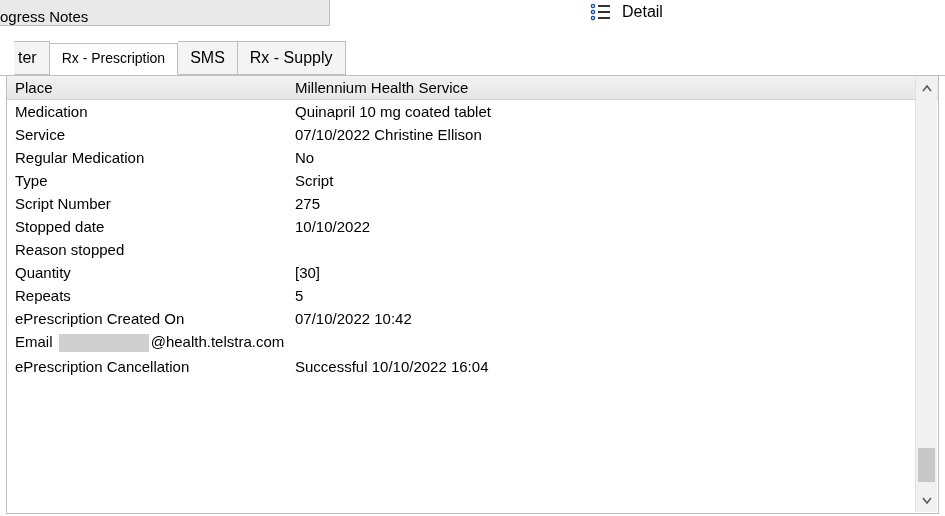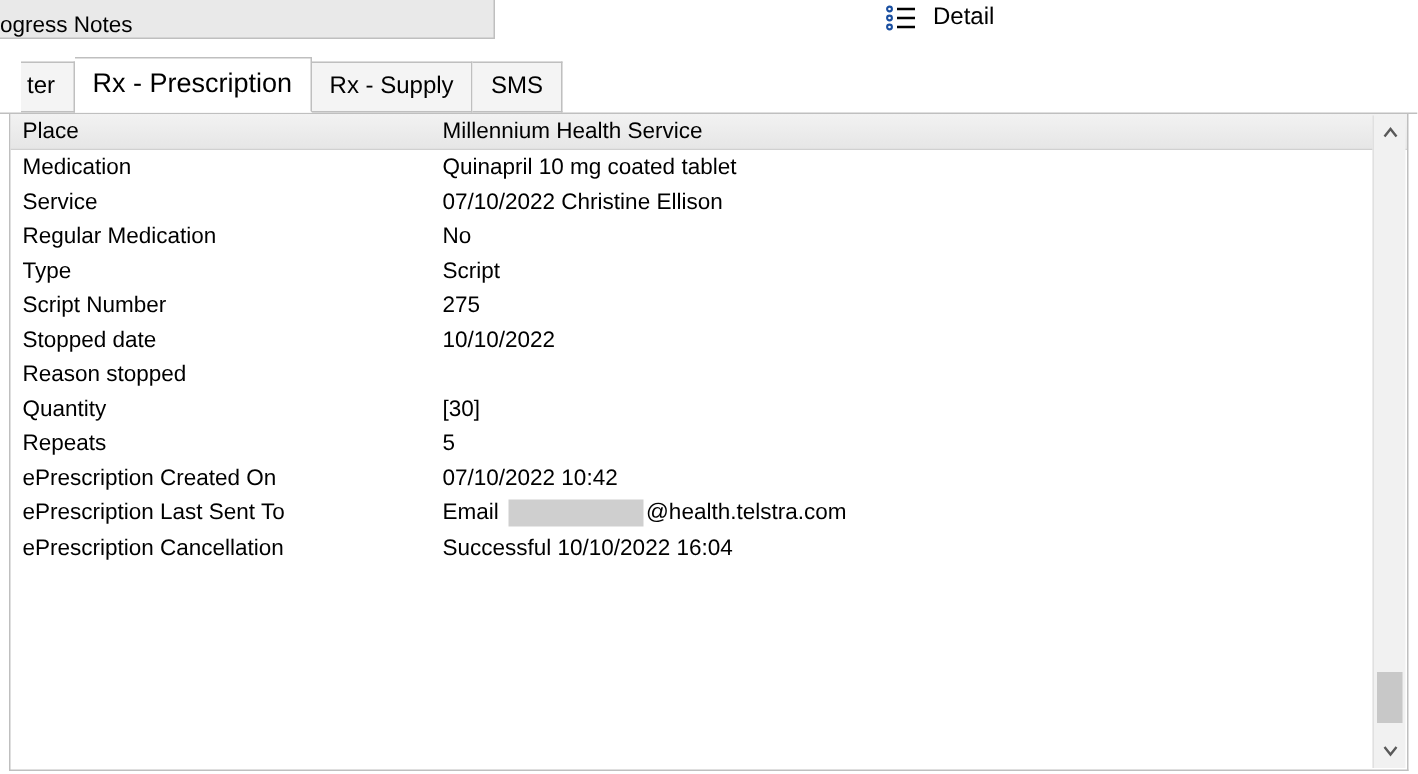--- a/index.html
+++ b/index.html
@@ -54,21 +54,21 @@
       position: relative;
       cursor: pointer;
     }
     .tab.partial-left {
       border-left: none;
       padding-left: 4px;
     }
     .tab.active {
       background: #fff;
       border-bottom: 1px solid #fff;
-      font-size: 18px;
+      font-size: 14px;
       padding: 6px 12px 8px 12px;
     }
     .tab + .tab { border-left: none; }
 
     .panel-wrap {
       position: relative;
       border: 1px solid #bfbfbf;
       border-top: none;
       margin: 0 6px 0 6px;
       height: 438px;
@@ -154,24 +154,24 @@
 </div>
 
 <div class="tabstrip">
   <div class="tab partial-left">
     <span>ter</span>
   </div>
   <div class="tab active">
     <span>Rx - Prescription</span>
   </div>
   <div class="tab">
+    <span>SMS</span>
+  </div>
+  <div class="tab">
     <span>Rx - Supply</span>
-  </div>
-  <div class="tab">
-    <span>SMS</span>
   </div>
 </div>
 
 <div class="panel-wrap">
   <div class="panel" id="panel-rows">
       <div class="row header-row">
         <div class="label-col">Place</div>
         <div class="value-col">Millennium Health Service</div>
       </div>
       <div class="row">
@@ -207,21 +207,20 @@
       </div>
       <div class="row">
         <div class="label-col">Repeats</div>
         <div class="value-col">5</div>
       </div>
       <div class="row">
         <div class="label-col">ePrescription Created On</div>
         <div class="value-col">07/10/2022 10:42</div>
       </div>
       <div class="row">
-        <div class="label-col">ePrescription Last Sent To</div>
         <div class="value-col"><span>Email </span><span class="redacted"></span><span>@health.telstra.com</span></div>
       </div>
       <div class="row">
         <div class="label-col">ePrescription Cancellation</div>
         <div class="value-col">Successful 10/10/2022 16:04</div>
       </div>
     </div>
   <div class="scrollbar">
     <div class="scroll-arrow">
       <svg width="10" height="10" viewBox="0 0 10 10">

